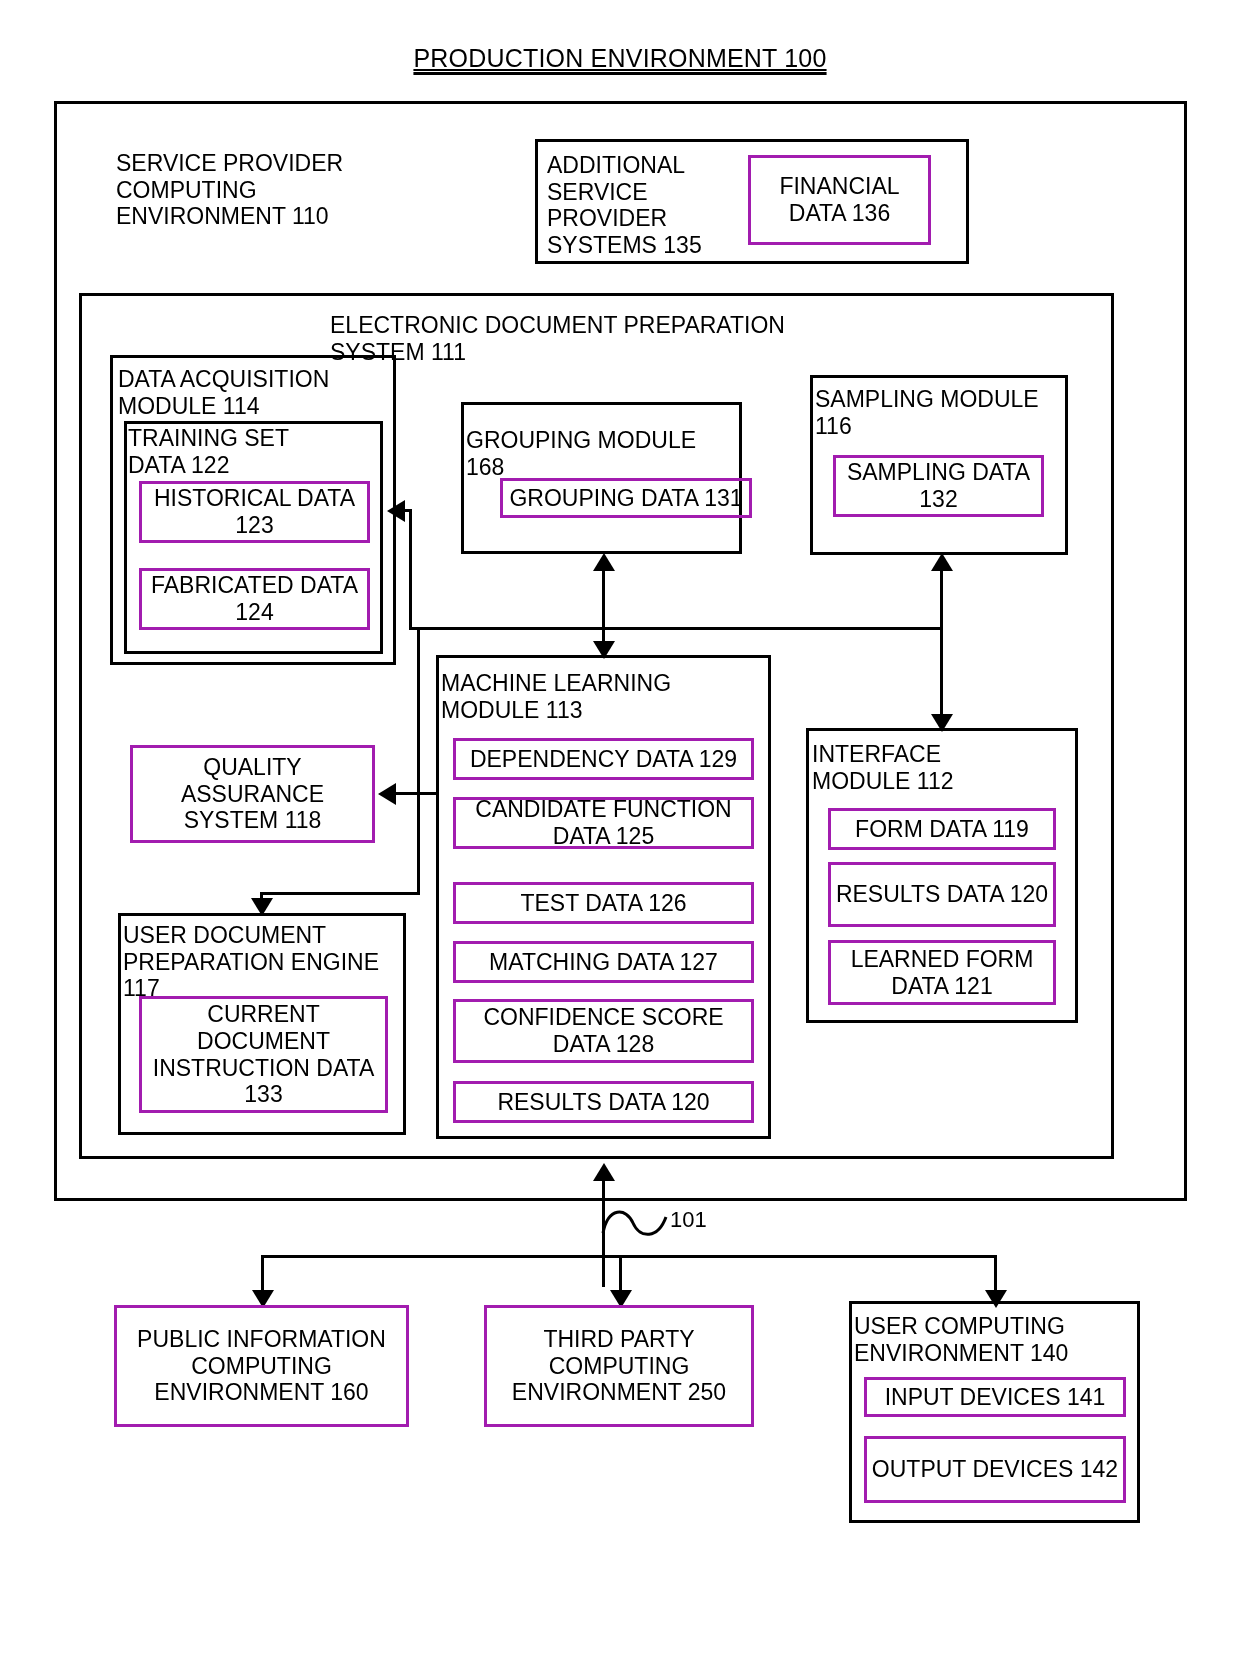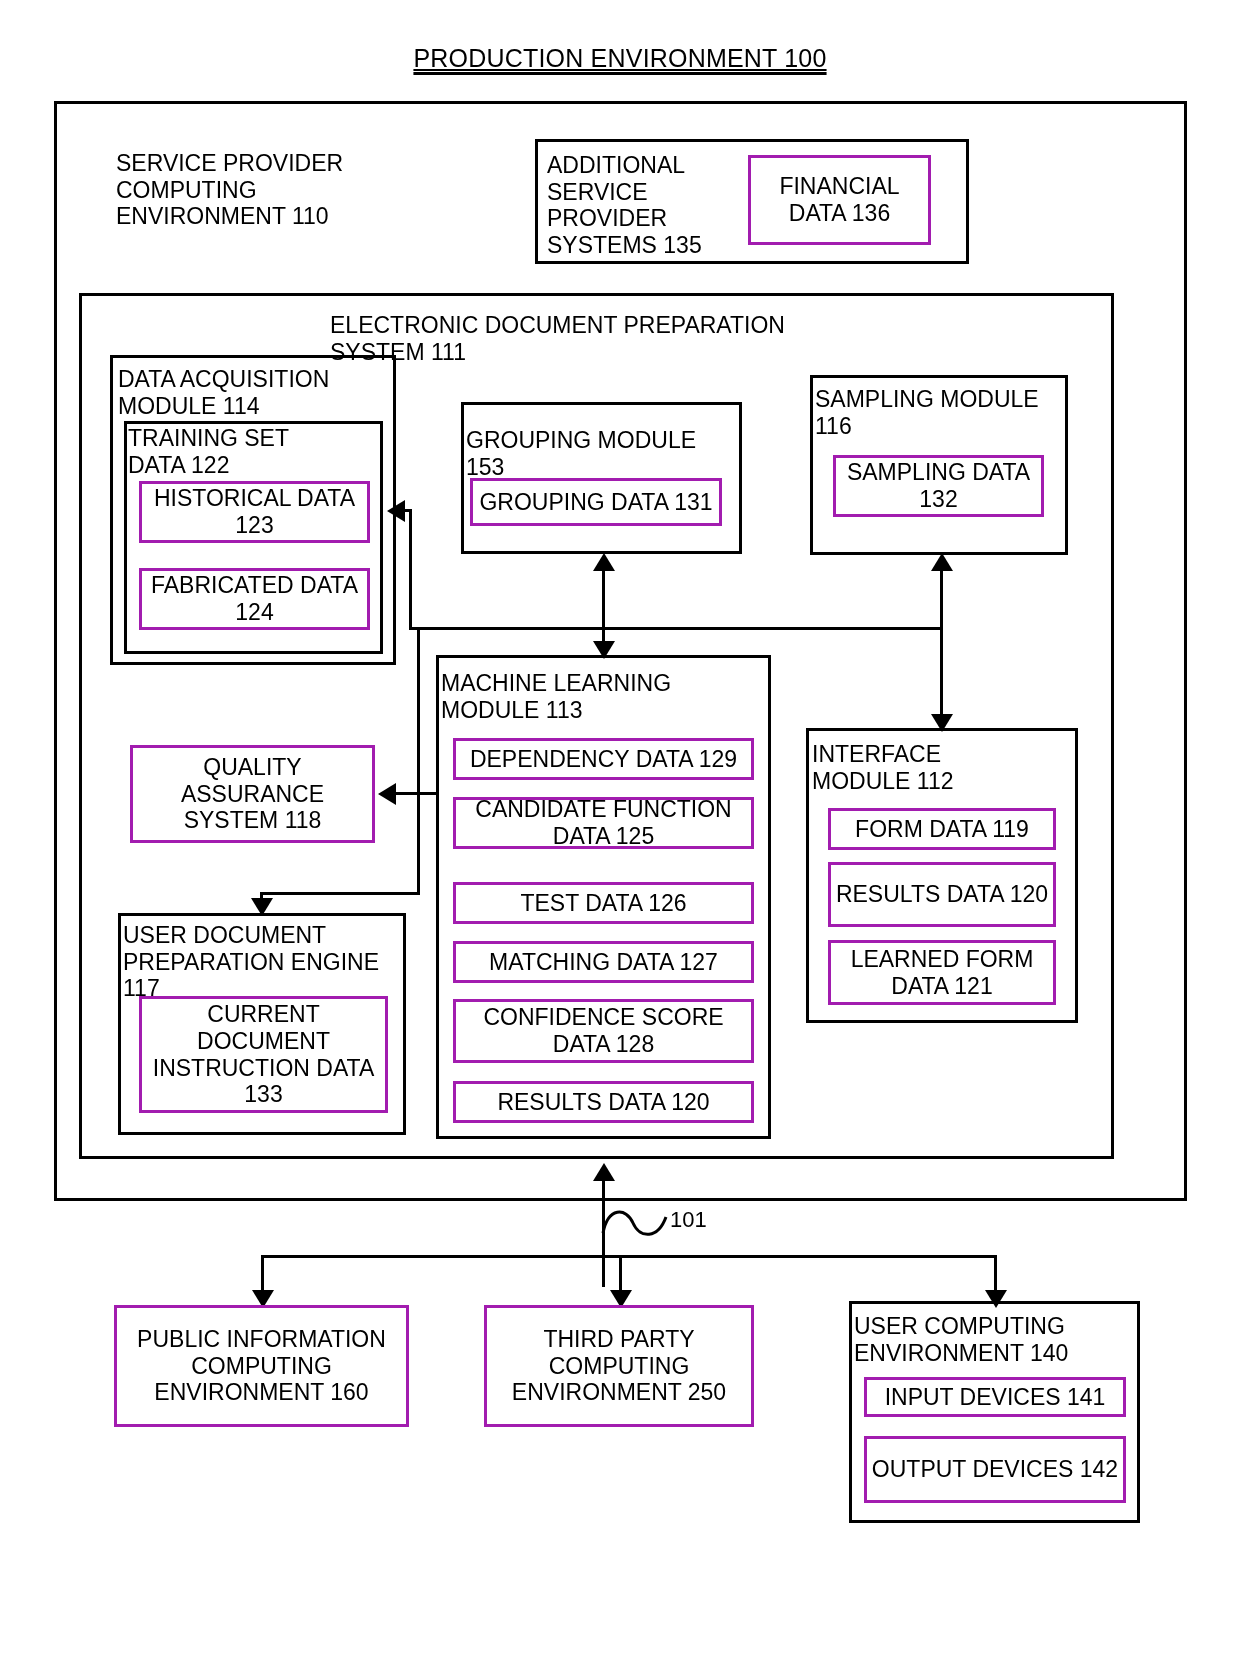--- a/index.html
+++ b/index.html
@@ -127,22 +127,22 @@
   <div class="box" style="left:124px; top:421px; width:259px; height:233px;"></div>
   <div class="lbl fs23" style="left:128px; top:425px; width:250px;">TRAINING SET
 DATA 122</div>
 
   <div class="plainbox fs23" style="left:139px; top:481px; width:231px; height:62px;">HISTORICAL DATA
 123</div>
   <div class="plainbox fs23" style="left:139px; top:568px; width:231px; height:62px;">FABRICATED DATA
 124</div>
 
   <div class="box" style="left:461px; top:402px; width:281px; height:152px;"></div>
-  <div class="lbl fs23" style="left:466px; top:427px; width:270px;">GROUPING MODULE 153</div>
-  <div class="plainbox fs23" style="left:470px; top:478px; width:252px; height:48px;">GROUPING DATA 131</div>
+  <div class="lbl fs23" style="left:466px; top:427px; width:270px;">GROUPING MODULE 168</div>
+  <div class="plainbox fs23" style="left:500px; top:478px; width:252px; height:40px;">GROUPING DATA 131</div>
 
   <div class="box" style="left:810px; top:375px; width:258px; height:180px;"></div>
   <div class="lbl fs23" style="left:815px; top:386px; width:248px;">SAMPLING MODULE
 116</div>
   <div class="plainbox fs23" style="left:833px; top:455px; width:211px; height:62px;">SAMPLING DATA
 132</div>
 
   <div class="box" style="left:436px; top:655px; width:335px; height:484px;"></div>
   <div class="lbl fs23" style="left:441px; top:670px; width:325px;">MACHINE LEARNING
 MODULE 113</div>

